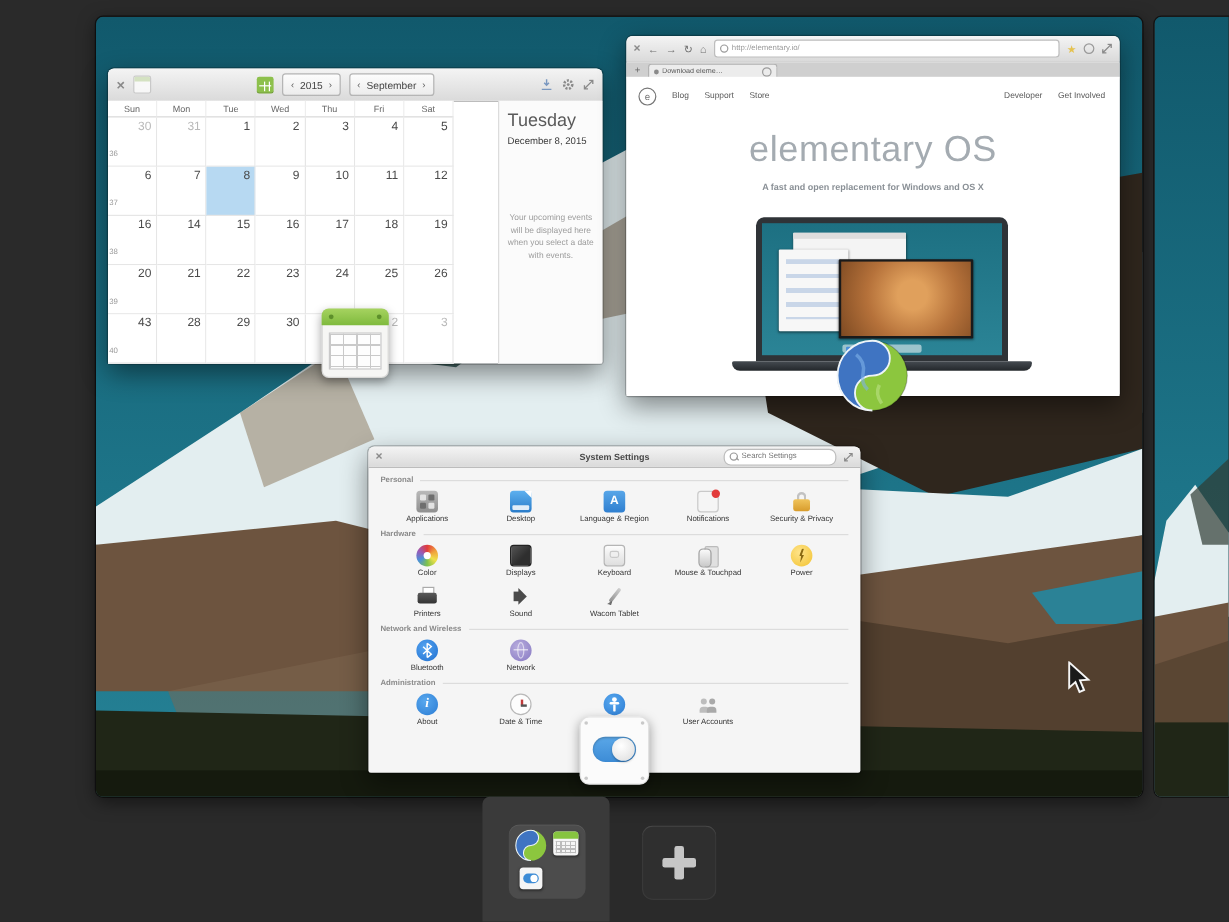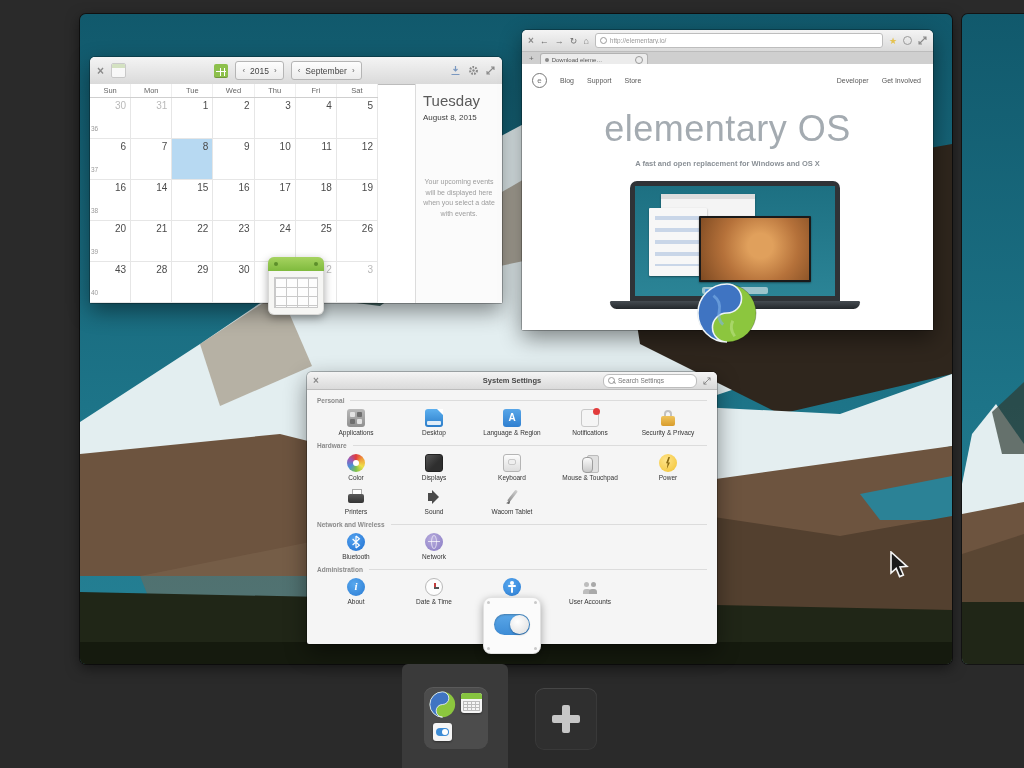--- a/index.html
+++ b/index.html
@@ -72,21 +72,21 @@
   #tab-active{width:108px;height:12px;background:#ececec;border:1px solid #b2b2b2;border-bottom:none;border-radius:3px 3px 0 0;
     display:flex;align-items:center;gap:3px;padding:0 4px;box-sizing:border-box;}
   #tab-active .fav{width:4px;height:4px;background:#8a8a8a;border-radius:50%;}
   #tab-active .t{flex:1;font-size:6px;color:#555;white-space:nowrap;overflow:hidden;}
   #tab-active .cl{width:6px;height:6px;border:1px solid #9a9a9a;border-radius:50%;}
   #site{position:absolute;left:0;top:34px;right:0;bottom:0;background:#fff;overflow:hidden;}
   #site-head{display:flex;align-items:center;gap:13px;padding:9px 12px 0 10px;}
   #site-logo{width:13px;height:13px;border:1.4px solid #777;border-radius:50%;color:#777;font-size:8px;line-height:13px;text-align:center;}
   .slink{font-size:7px;color:#585858;}
   #site-spacer{flex:1;}
-  #hero-title{text-align:center;margin-top:20px;font-size:36px;font-weight:300;color:#a4abb1;letter-spacing:.5px;}
+  #hero-title{text-align:center;margin-top:20px;font-size:30px;font-weight:300;color:#a4abb1;letter-spacing:.5px;}
   #hero-sub{text-align:center;margin-top:9px;font-size:7.5px;color:#8a9096;font-weight:bold;}
   #laptop{position:absolute;left:108px;top:117px;width:210px;height:120px;background:#2f3337;border-radius:7px 7px 0 0;padding:5px;box-sizing:border-box;}
   #laptop-screen{width:100%;height:100%;background:linear-gradient(#1d7082,#2b8496);position:relative;overflow:hidden;}
   .mw{position:absolute;background:#f4f4f4;border-radius:1px;box-shadow:0 1px 2px rgba(0,0,0,.4);}
   #mw-files{left:26px;top:8px;width:94px;height:30px;}
   #mw-files::before{content:"";position:absolute;left:0;top:0;right:0;height:5px;background:#ddd;}
   #mw-settings{left:14px;top:22px;width:58px;height:68px;background:#f7f7f7;}
   #mw-settings::before{content:"";position:absolute;left:6px;top:8px;width:46px;height:50px;
     background:repeating-linear-gradient(to bottom,#c9d6e8 0 4px,transparent 4px 12px);}
   #mw-photo{left:64px;top:30px;width:112px;height:66px;background:#1a1a1a;padding:2px;box-sizing:border-box;}
@@ -372,21 +372,21 @@
           <i>2</i>
         </div>
       <div class="cc m">
           <i>3</i>
         </div>
     </div>
   </div>
 
   <div id="cal-side">
     <div id="cal-weekday">Tuesday</div>
-    <div id="cal-date">August 8, 2015</div>
+    <div id="cal-date">December 8, 2015</div>
     <div id="cal-empty">Your upcoming events will be displayed here when you select a date with events.</div>
   </div>
 </div>
 
 <div class="abs" id="cal-appicon">
   <div class="bar">
       <i style="left:6px"></i>
       <i style="right:6px"></i>
     </div>
   <div class="grid"></div>

